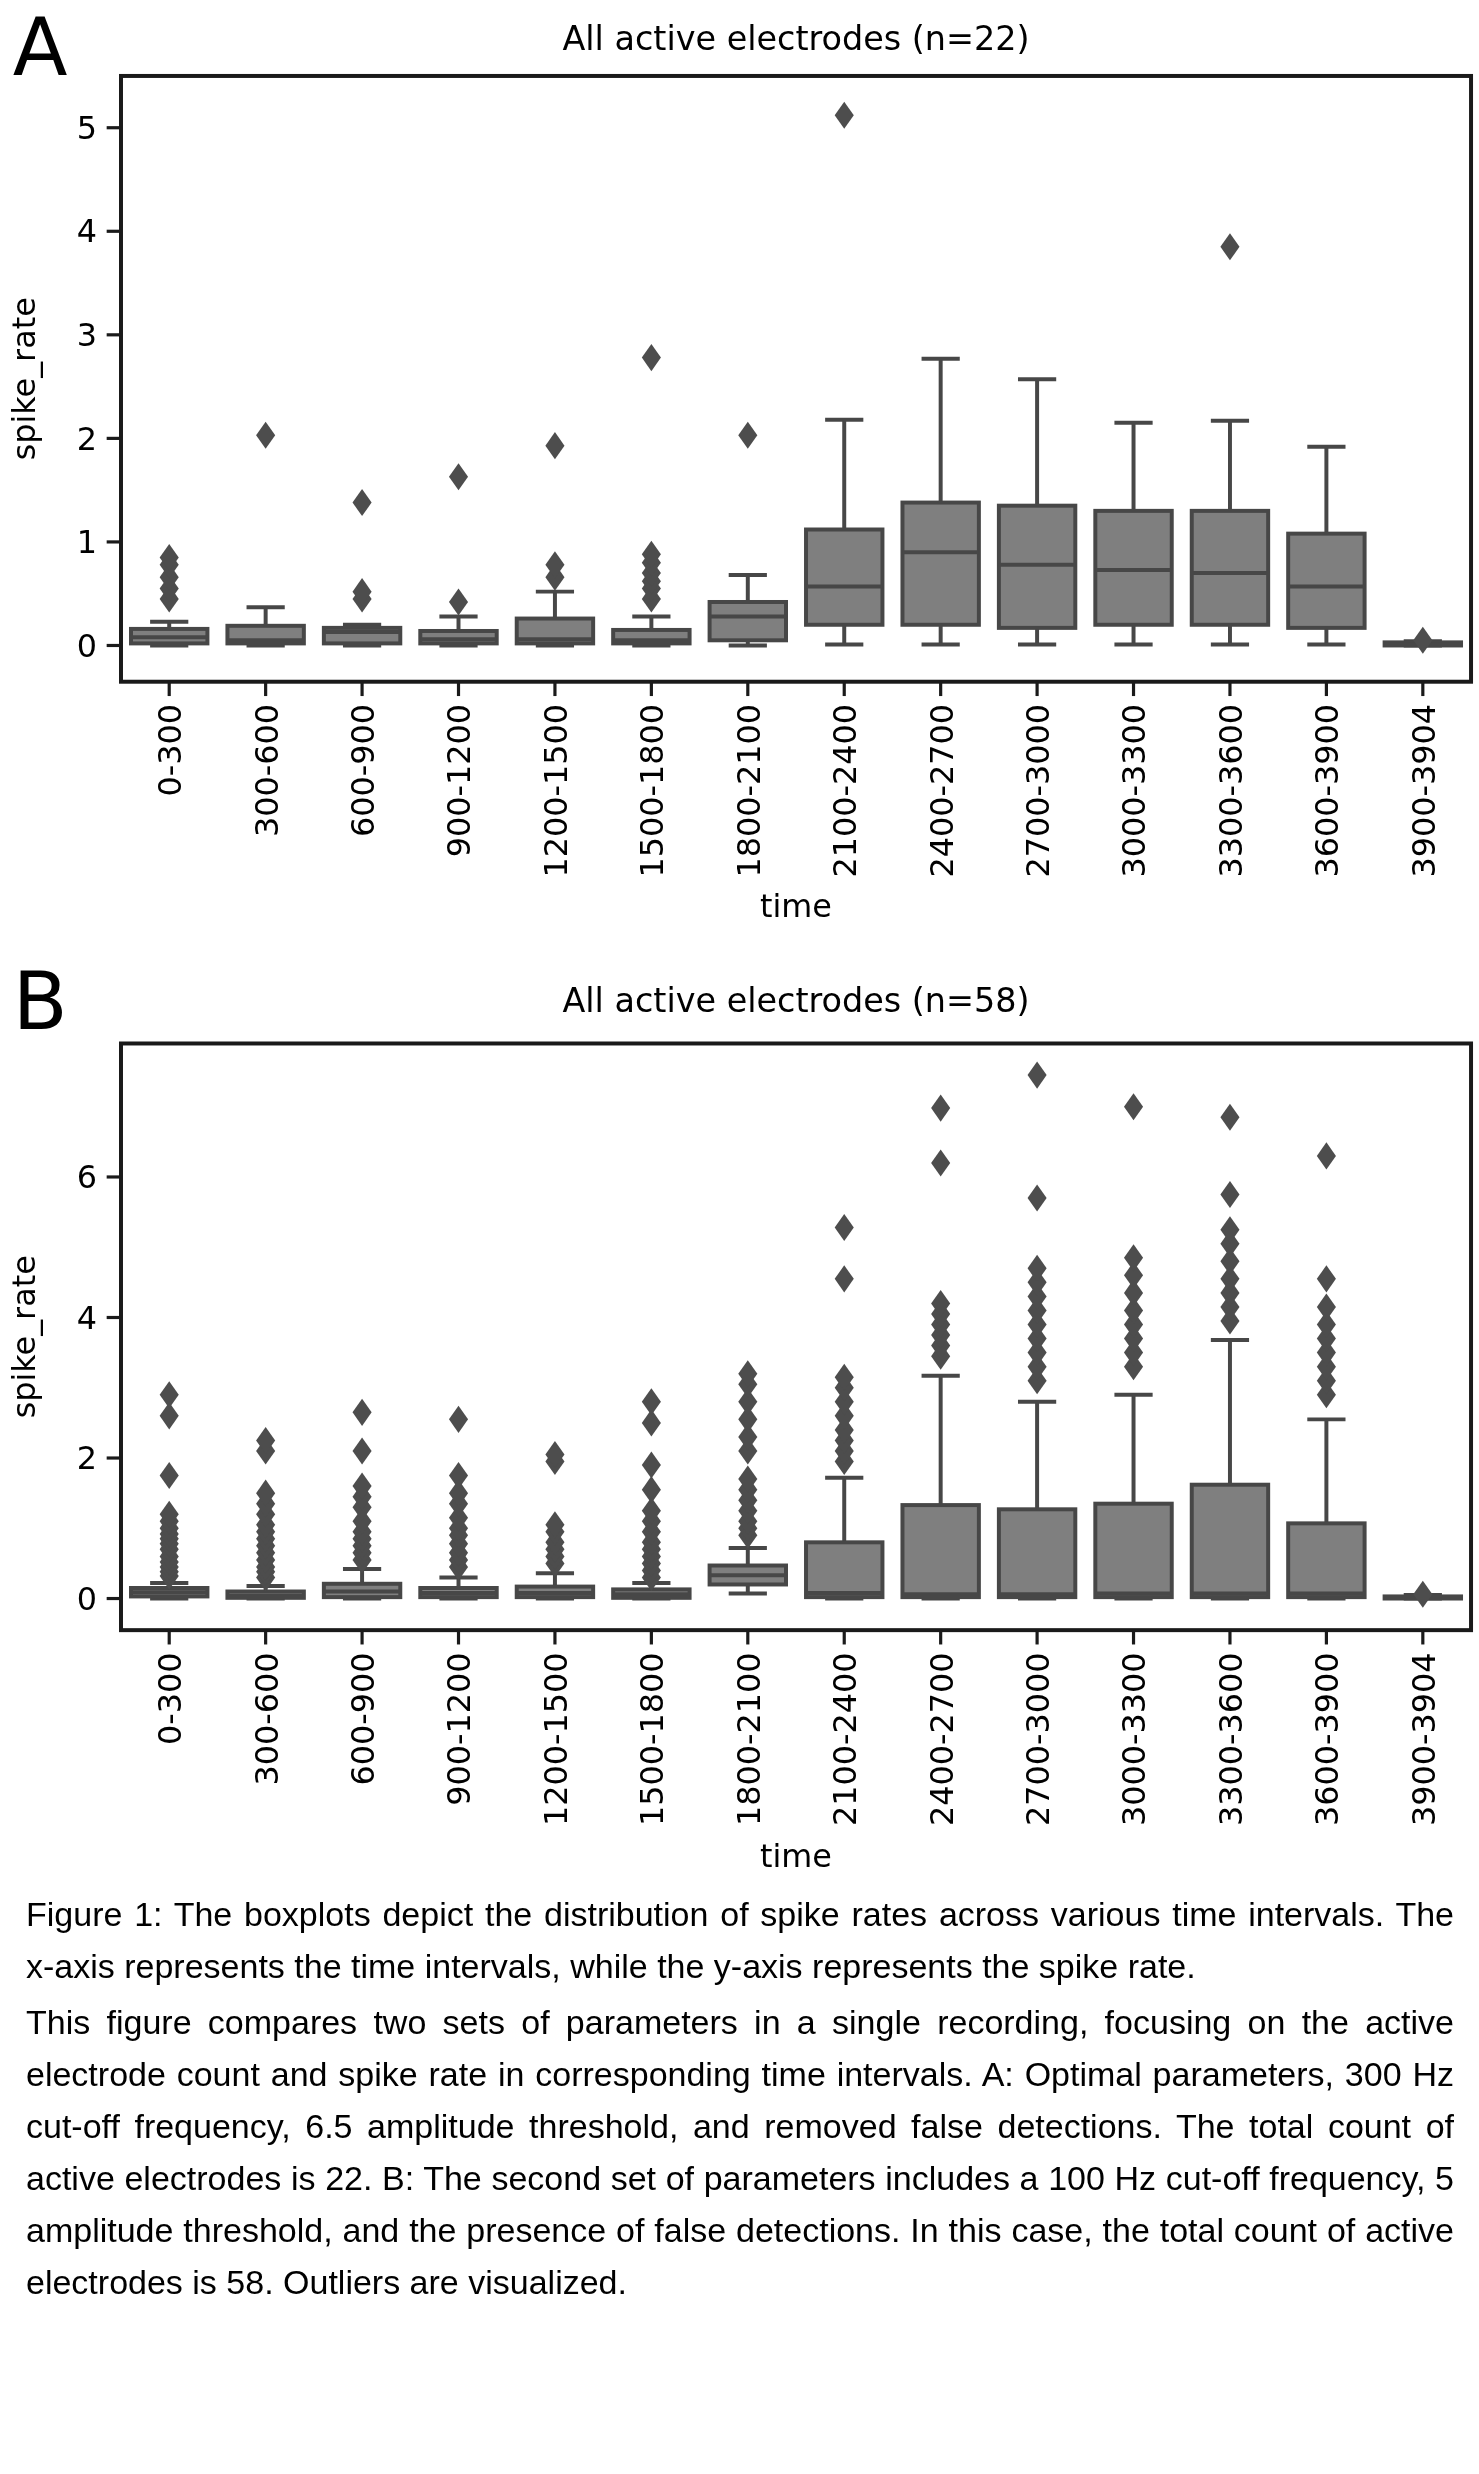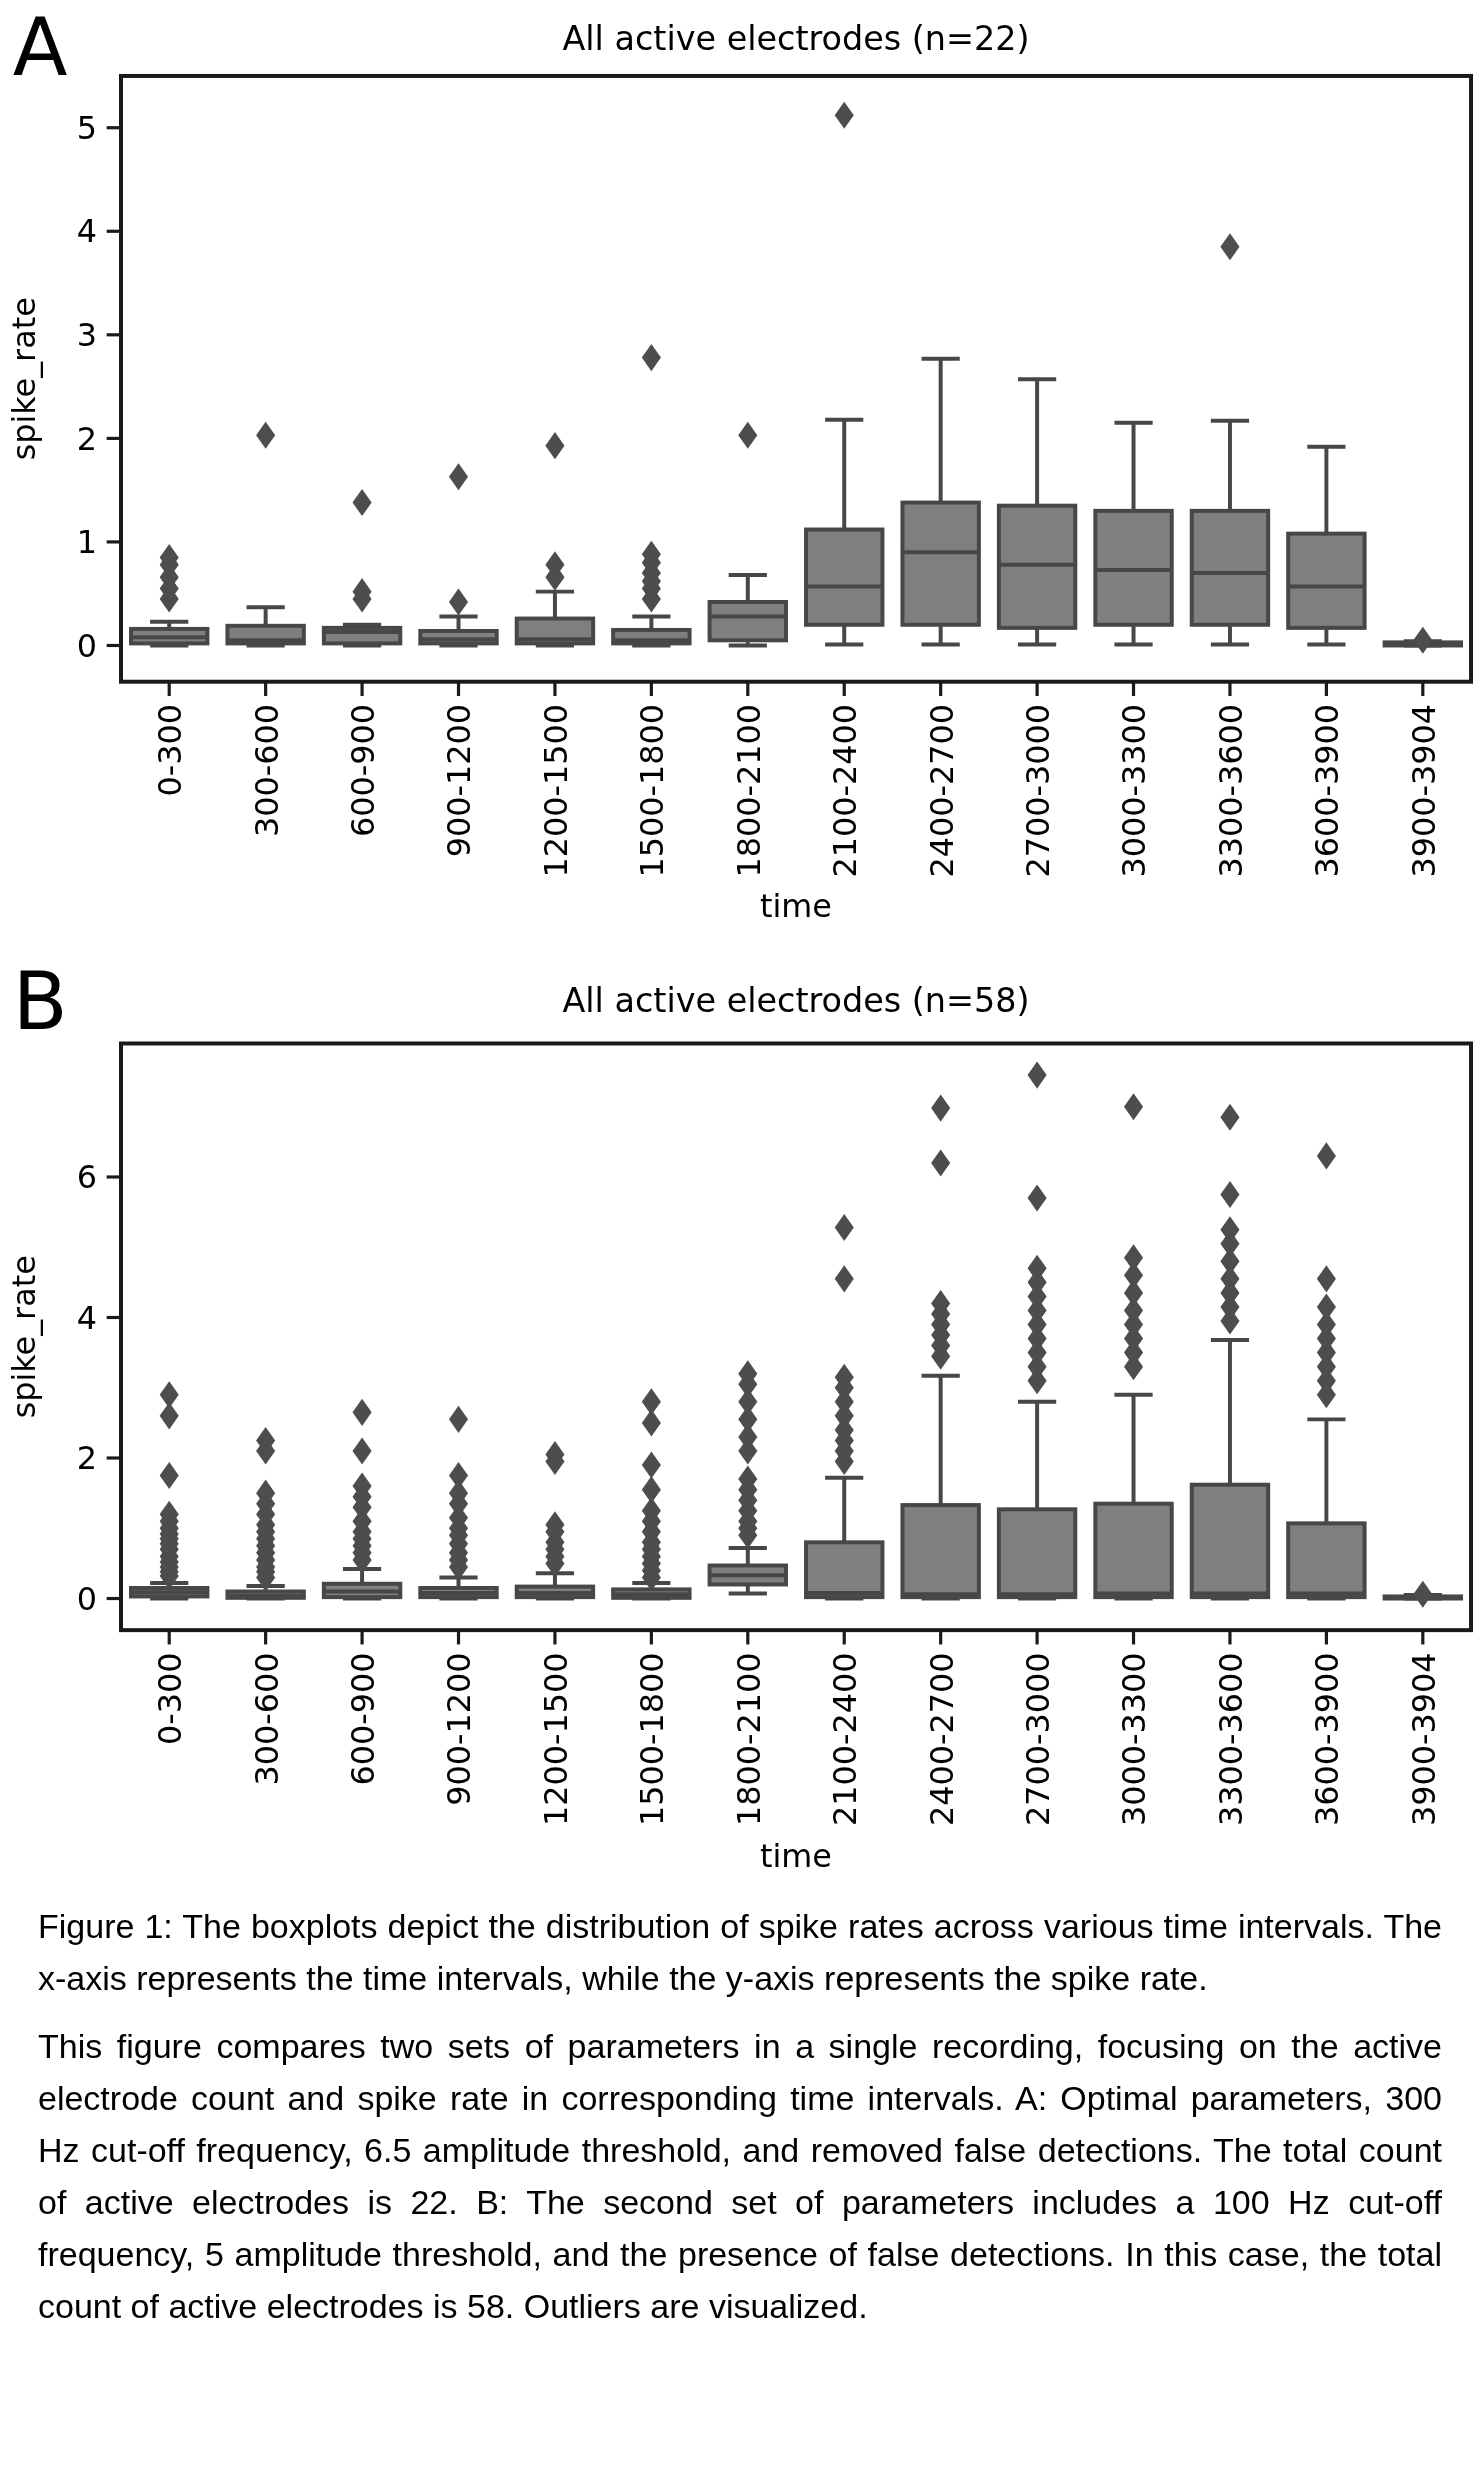--- a/index.html
+++ b/index.html
@@ -4,21 +4,21 @@
 <style>
   html,body{margin:0;padding:0;background:#ffffff;}
   body{width:1479px;height:2475px;position:relative;font-family:"DejaVu Sans",sans-serif;}
   .figure-root{position:absolute;inset:0;background:#fff;}
   .panel{position:absolute;left:0;width:1479px;height:932px;}
   .panel svg{position:absolute;left:0;top:0;}
   .panel-letter{position:absolute;left:12.7px;top:0;font-size:80px;line-height:1.2;color:#000;
     font-family:"DejaVu Sans",sans-serif;font-weight:400;}
   .caption{position:absolute;left:22px;top:1884px;width:1436px;color:#000;
     font-family:"Liberation Sans",sans-serif;font-size:34px;line-height:52px;text-align:justify;}
-  .caption p{margin:16px;padding:0;}
+  .caption p{margin:4px;padding:0;}
 </style>
 </head>
 <body>
 
 <div class="figure-root">
 
   <div class="panel" style="top:0;">
     <div class="panel-letter">A</div>
     <svg width="1479" height="932" viewBox="0 0 1858 1170" xmlns="http://www.w3.org/2000/svg">
         <text x="1000" y="62" font-size="42" fill="#000000" text-anchor="middle" font-family="&quot;DejaVu Sans&quot;, sans-serif">All active electrodes (n=22)</text>

